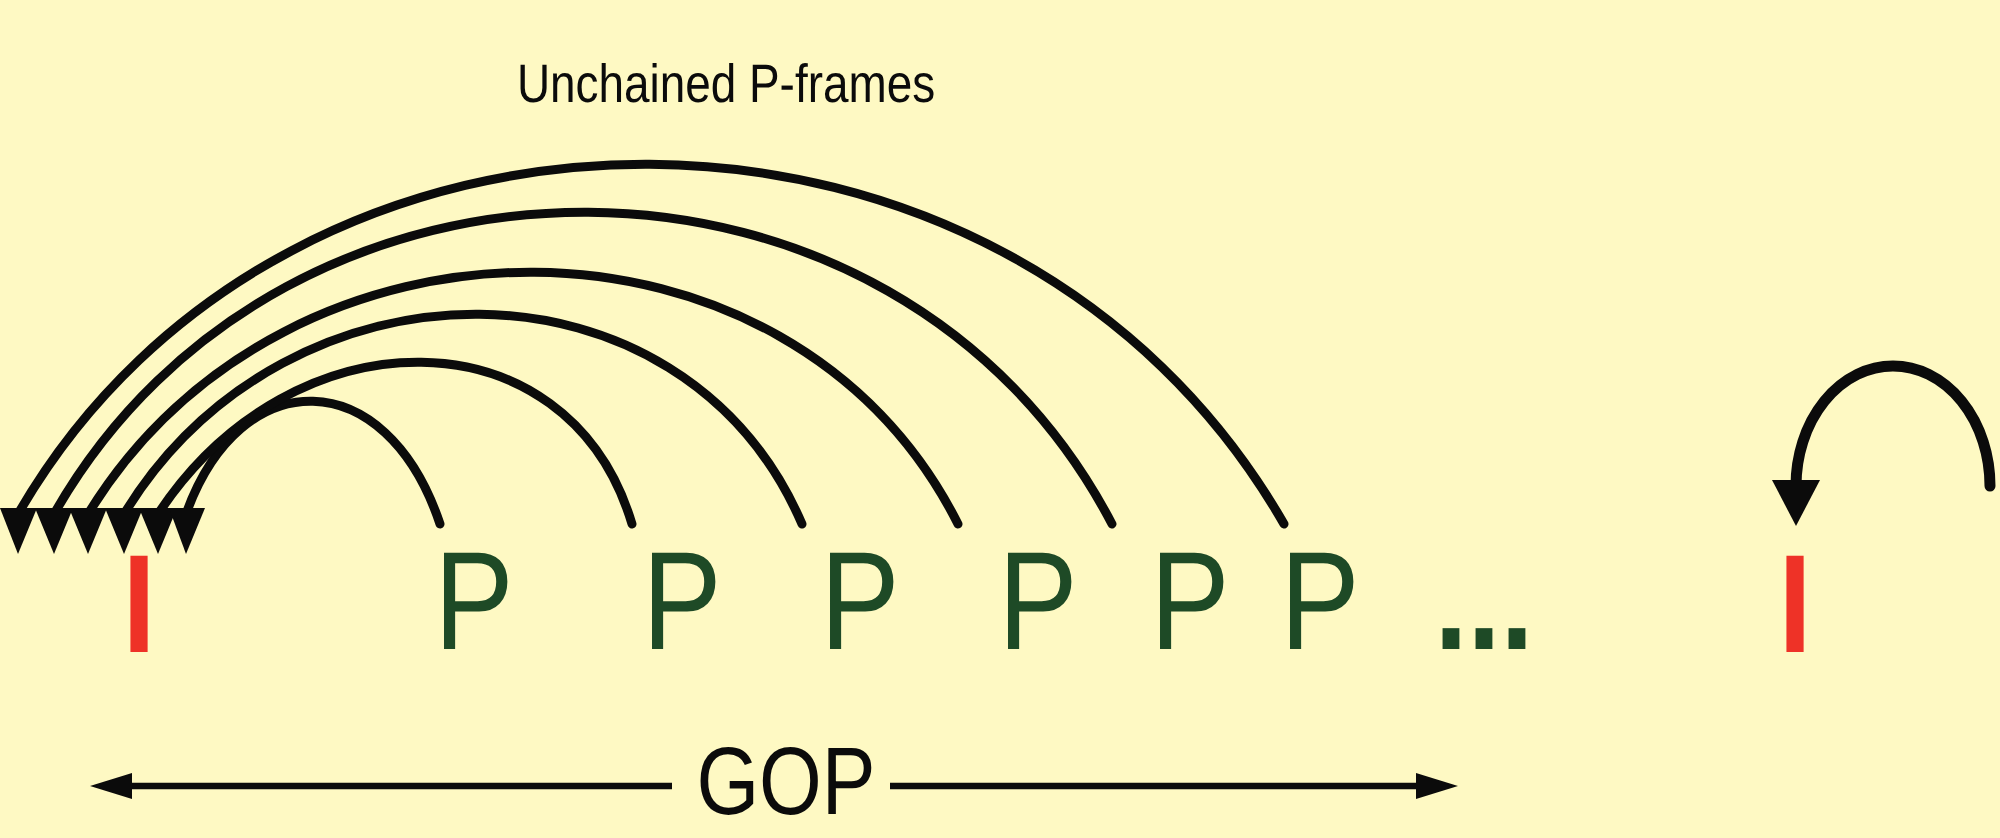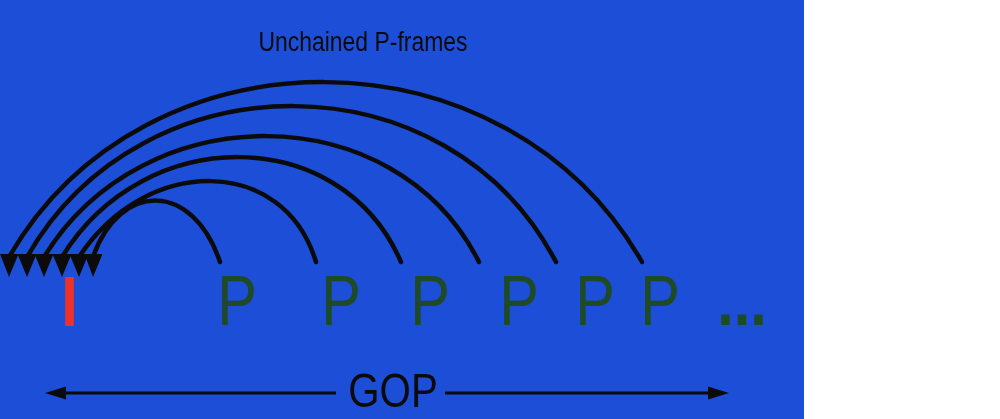--- a/index.html
+++ b/index.html
@@ -2,23 +2,23 @@
 <html><head>
 <meta charset="utf-8">
 <style>
   html, body {
     margin: 0;
     padding: 0;
     background: #ffffff;
   }
   .stage {
     position: relative;
-    width: 804px;
+    width: 1000px;
     height: 419px;
-    background: #1d4ed8;
+    background: #fef9c3;
     overflow: hidden;
     font-family: "Liberation Sans", "DejaVu Sans", sans-serif;
   }
   .stage svg {
     display: block;
     width: 1000px;
     height: 419px;
   }
   text {
     font-family: "Liberation Sans", "DejaVu Sans", sans-serif;

